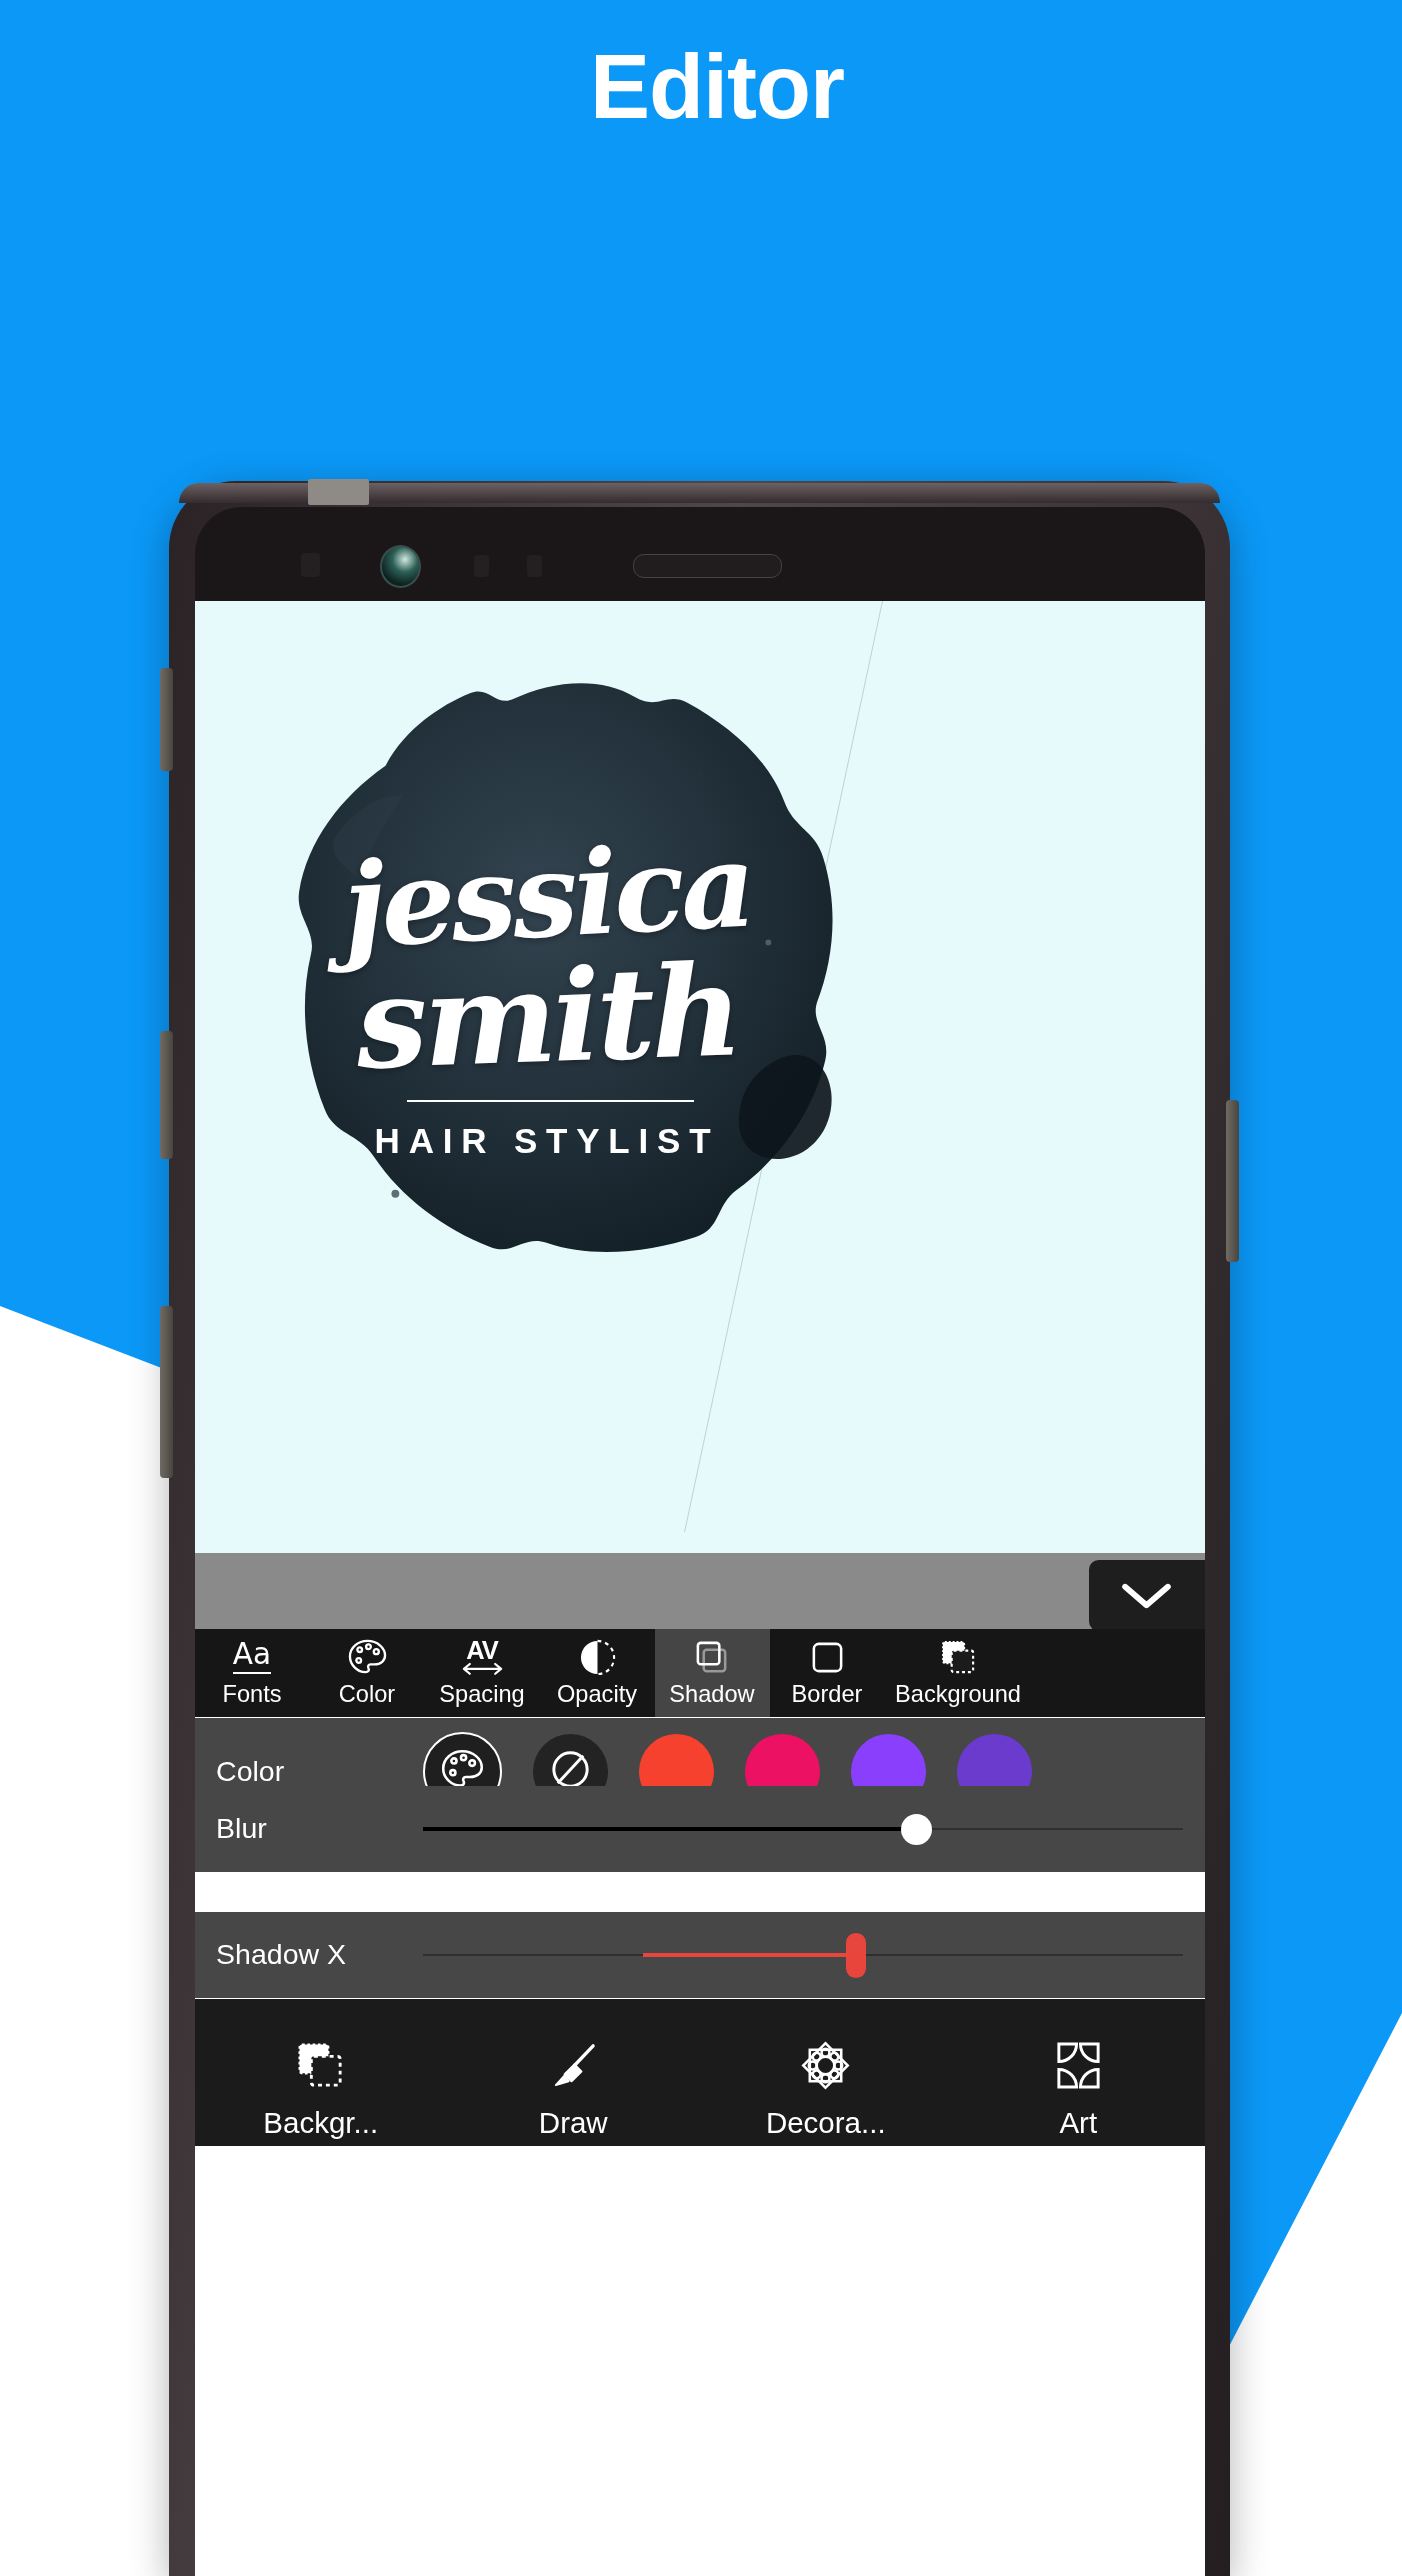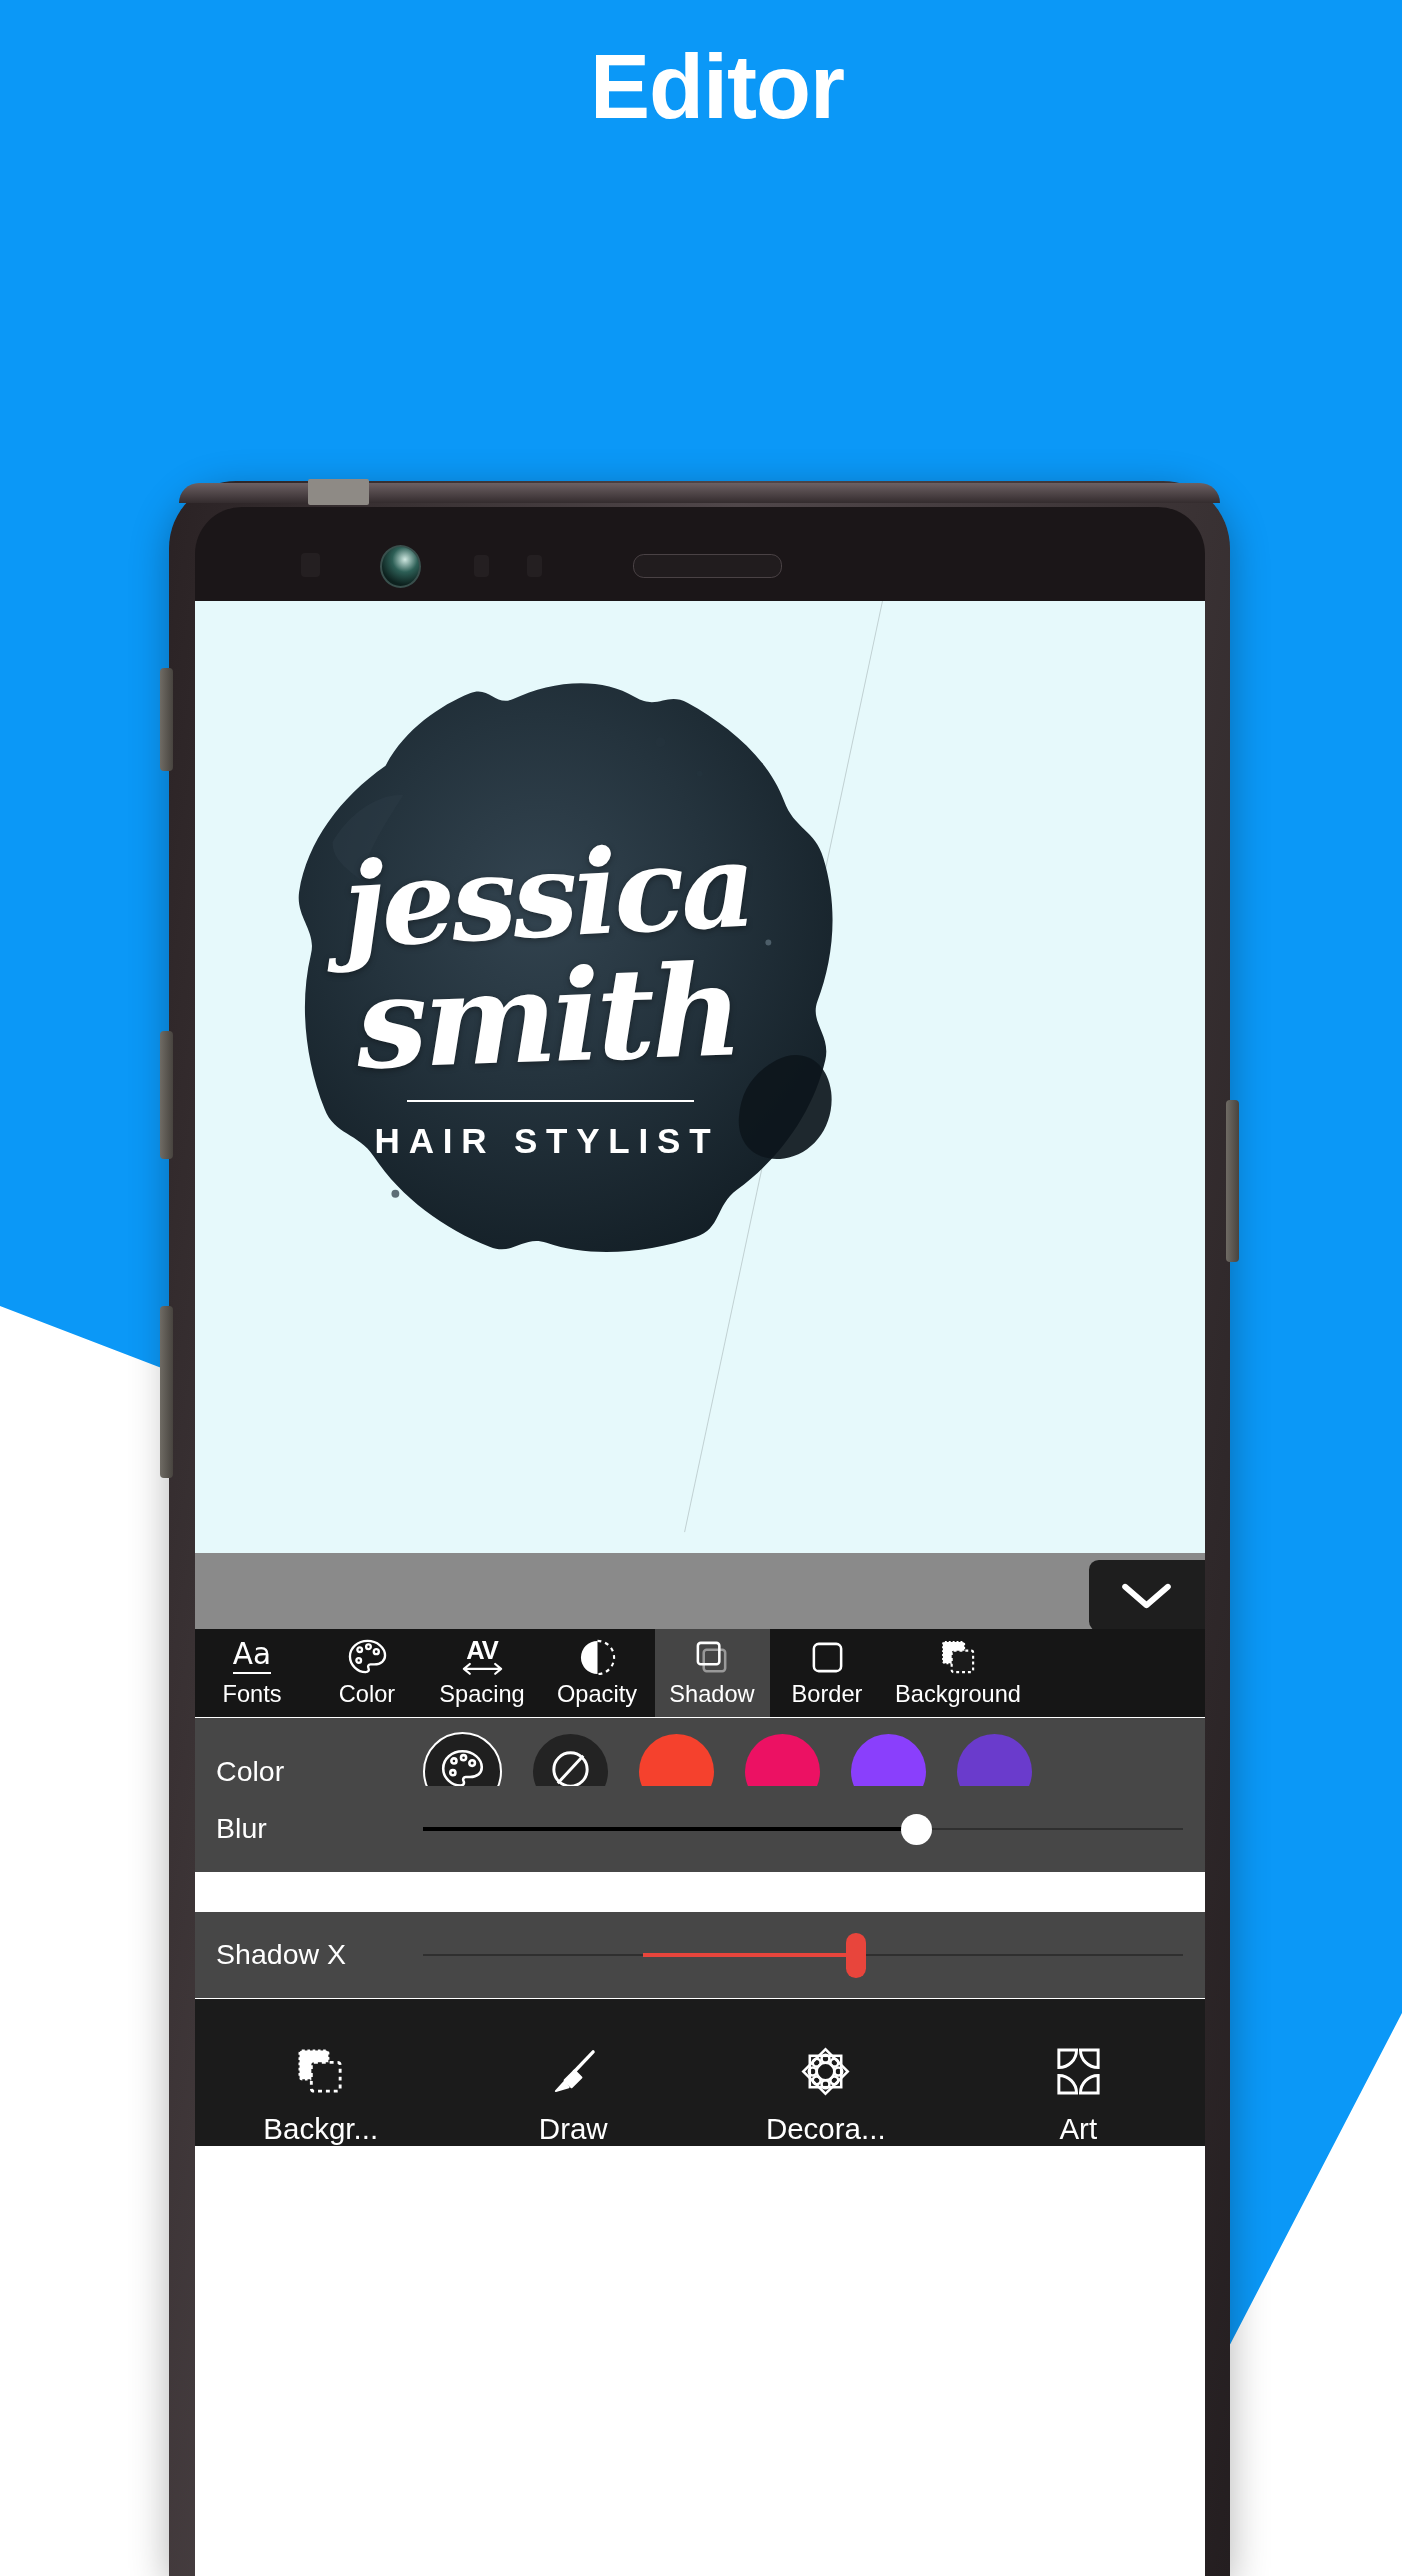--- a/index.html
+++ b/index.html
@@ -159,21 +159,21 @@
   .sl-label{width:228px;padding-left:21.6px;color:#ffffff;font-size:28.5px;box-sizing:border-box;}
   .sl-track-wrap{position:relative;flex:1;height:86px;margin-right:21.6px;}
   .sl-base{position:absolute;left:0;top:42px;width:100%;height:2.9px;background:#2f2f2f;}
   .sl-fill{position:absolute;top:41px;height:4.9px;}
   .sl-thumb-round{position:absolute;top:28.5px;width:31px;height:31px;border-radius:50%;background:#ffffff;}
   .sl-thumb-bar{position:absolute;top:21.6px;width:19.6px;height:45px;border-radius:9.8px;}
 
   
   #bottom-nav{
     position:absolute;left:0;top:1398px;width:1010px;height:147px;
-    background:#1b1b1b;display:flex;align-items:flex-end;padding-top:31px;
+    background:#1b1b1b;display:flex;align-items:center;padding-top:31px;
     box-sizing:border-box;
   }
   .nav-item{
     flex:1 1 0;min-width:0;
     display:flex;flex-direction:column;align-items:center;gap:9.8px;color:#ffffff;
   }
   .nav-ico{height:61px;display:flex;align-items:center;justify-content:center;}
   .nav-lab{font-size:29.5px;white-space:nowrap;}
 </style>
 </head>

